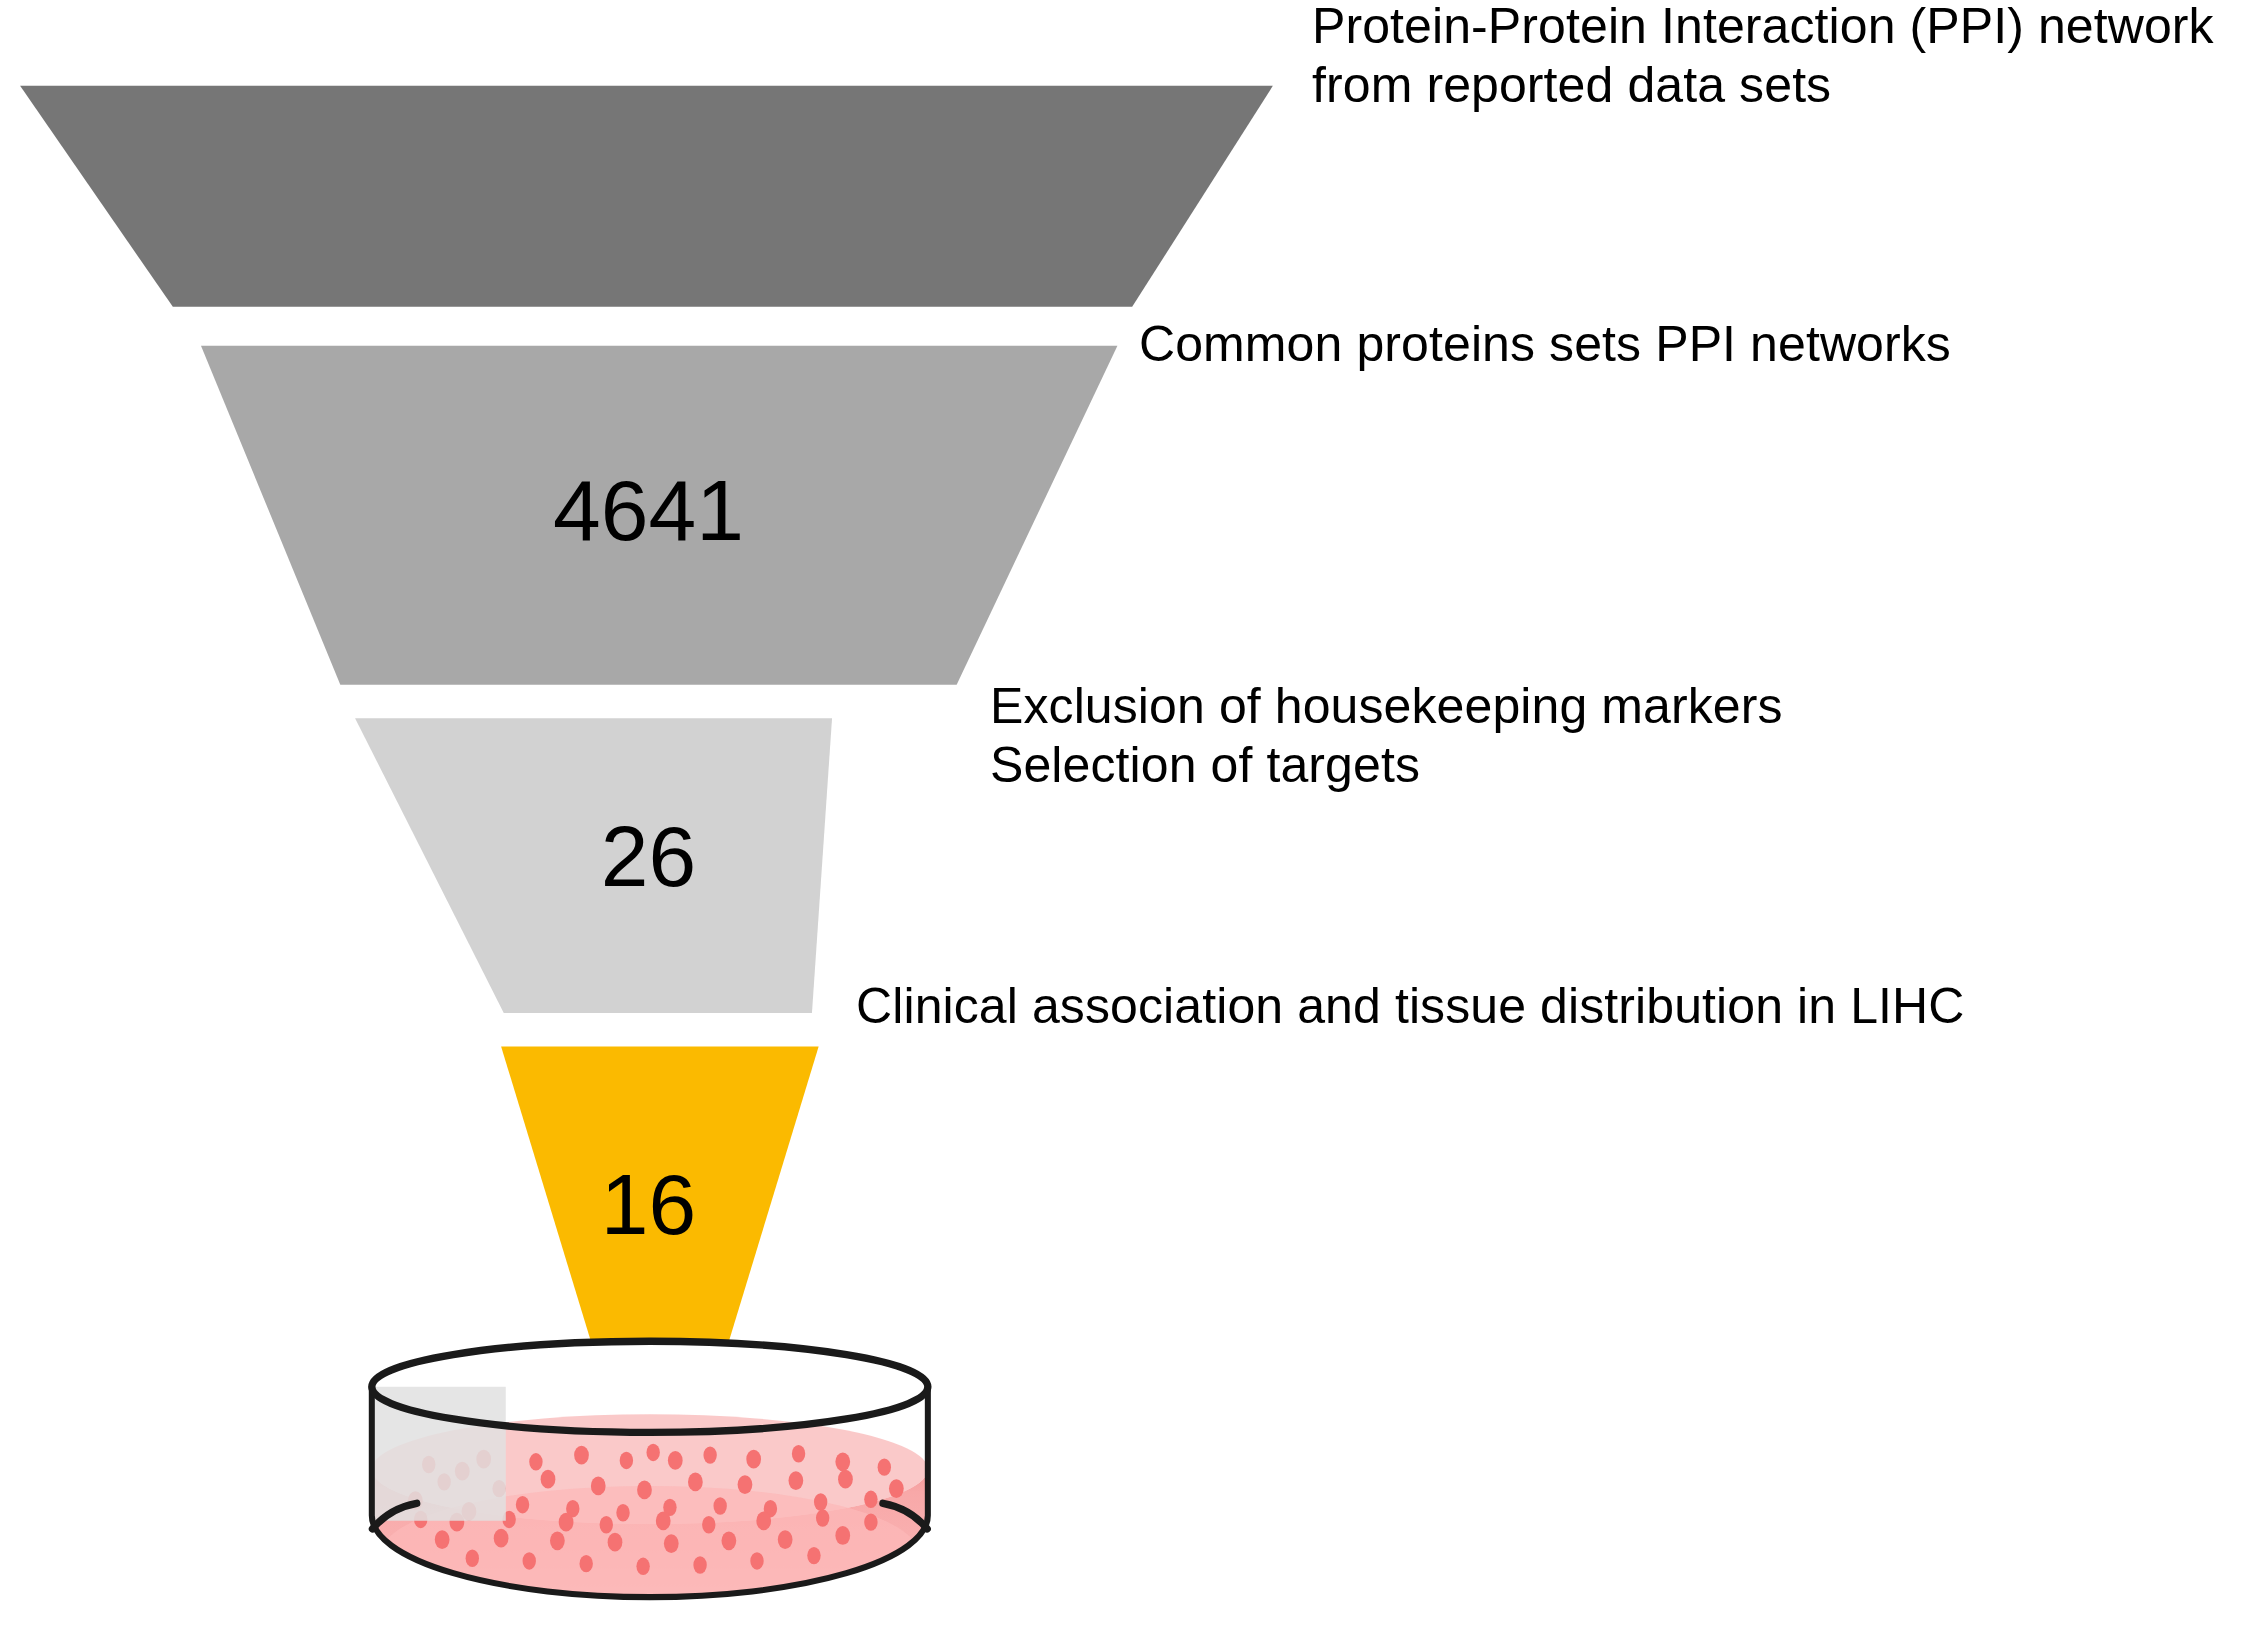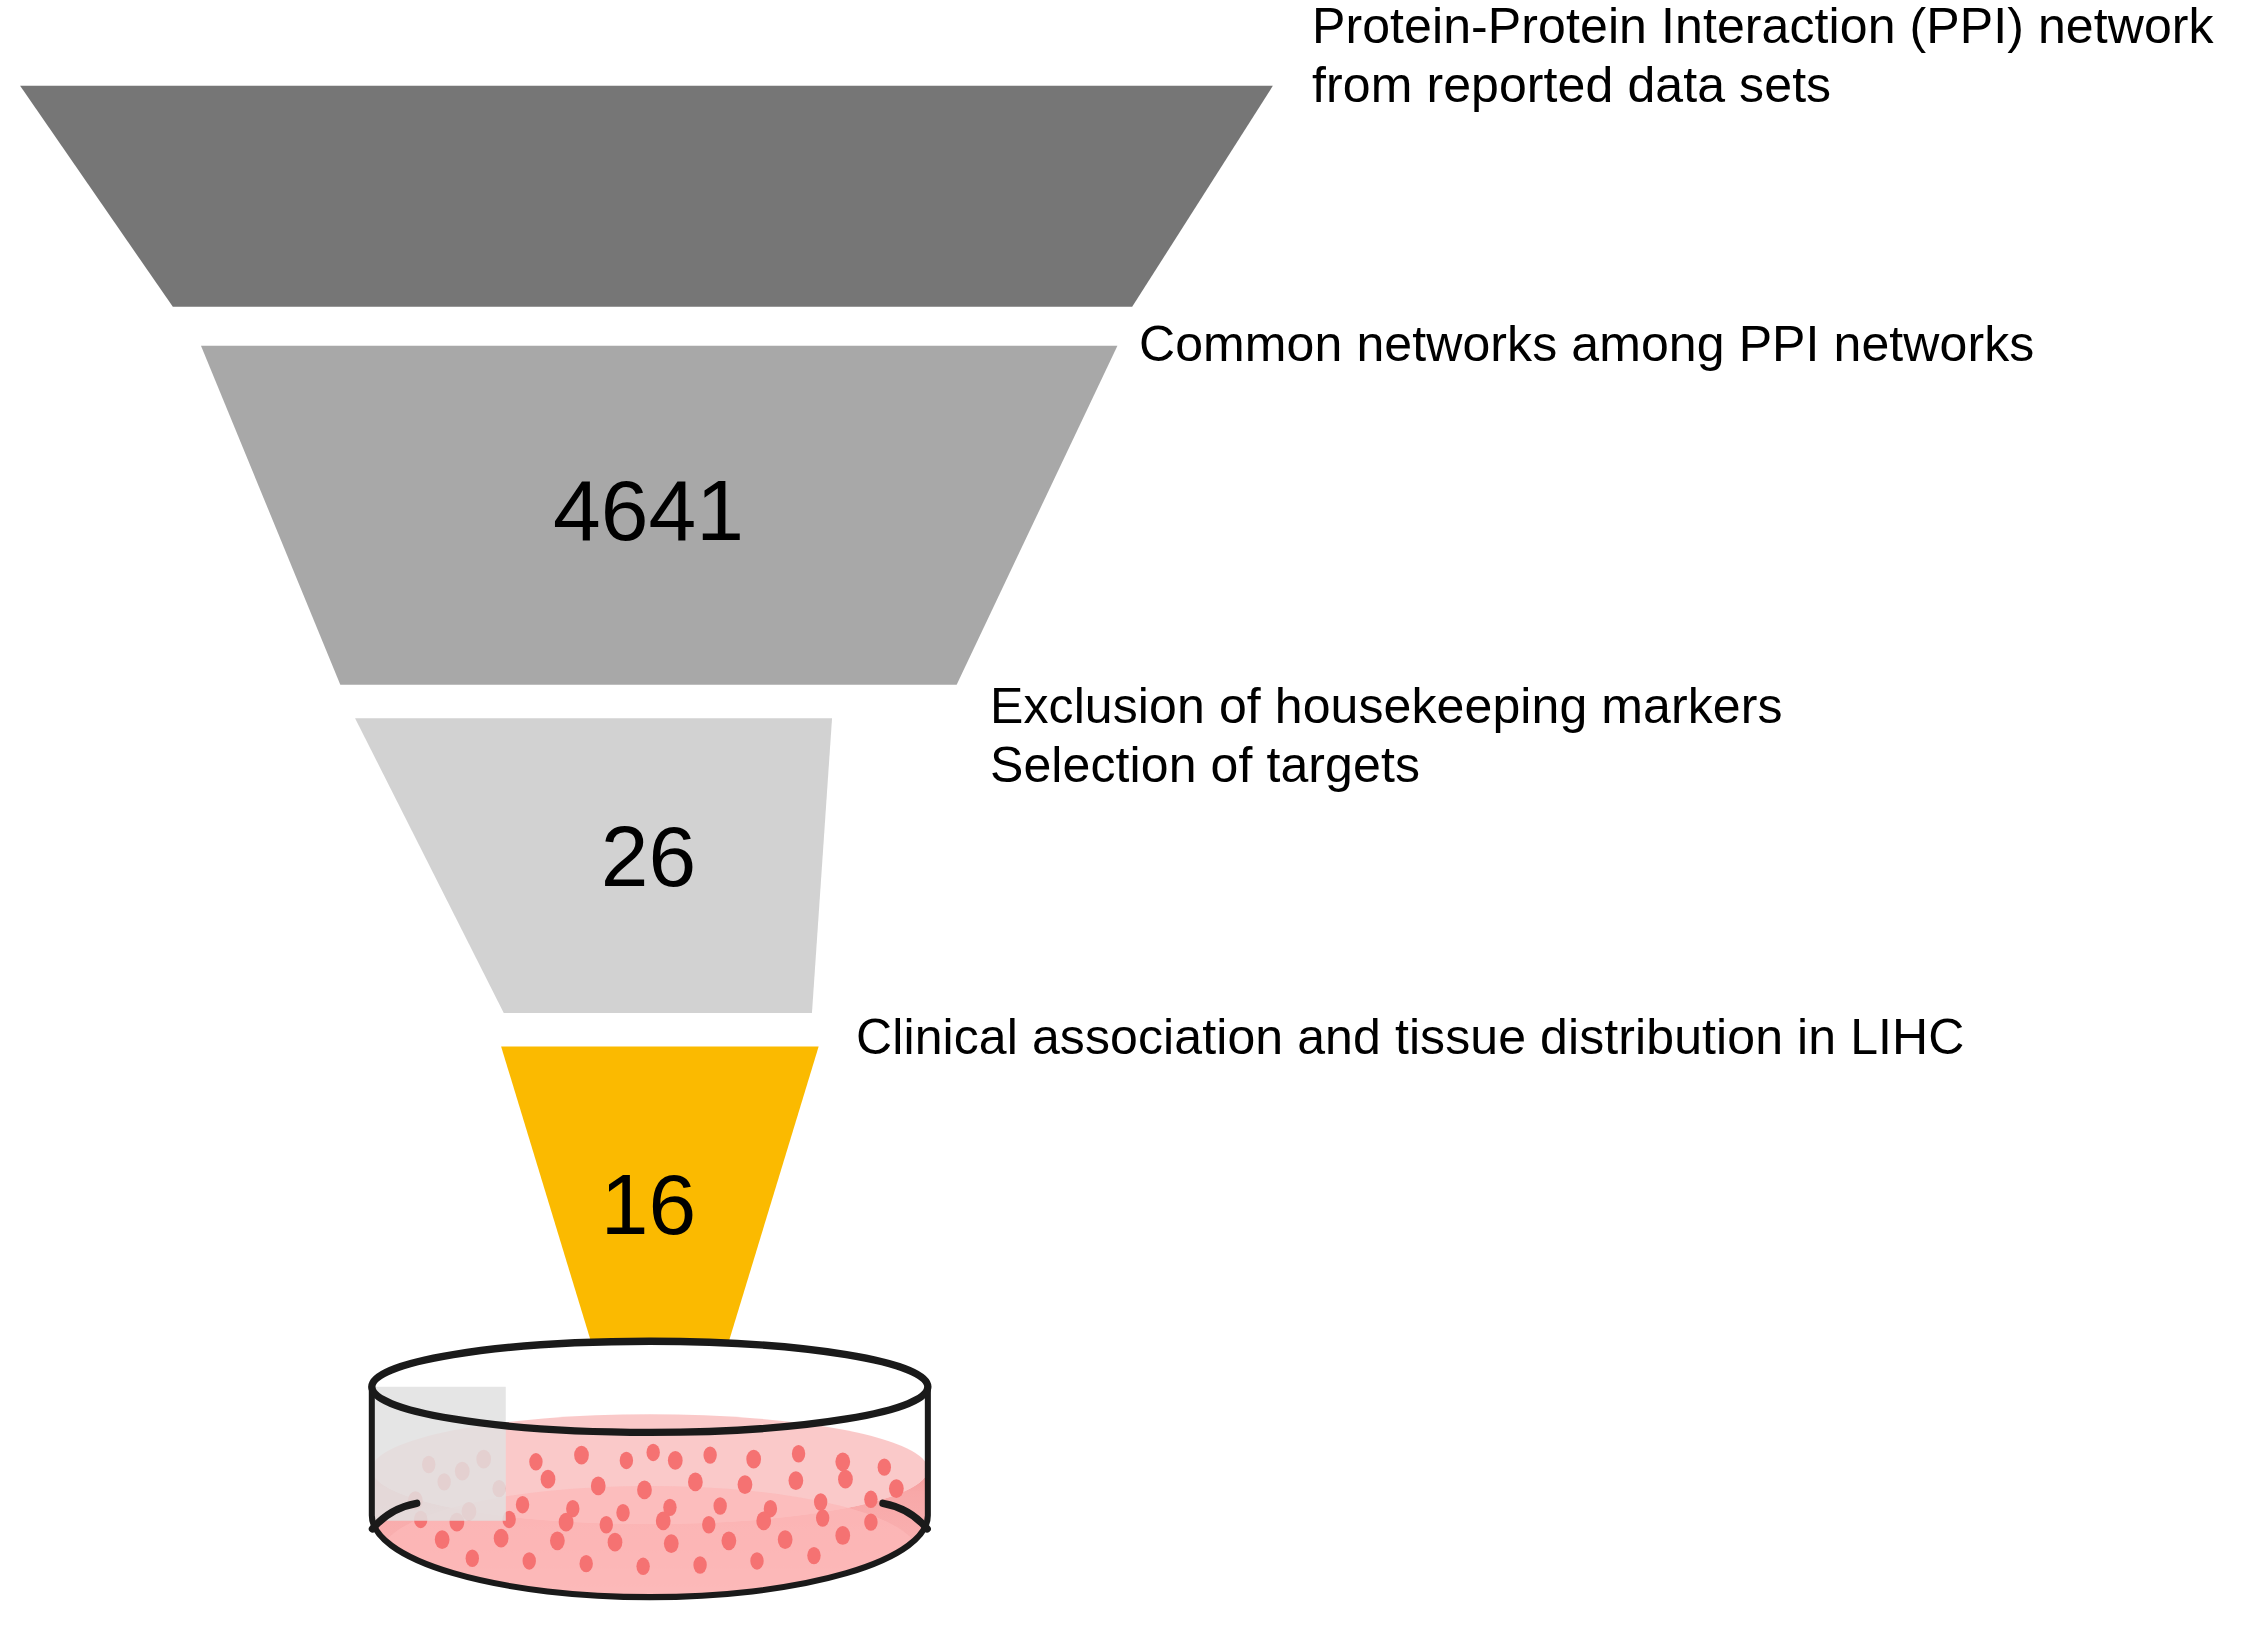--- a/index.html
+++ b/index.html
@@ -37,21 +37,21 @@
   .step-number {
     font-family: "Liberation Sans", sans-serif;
     font-size: 128px;
     fill: #000000;
     text-anchor: middle;
     dominant-baseline: middle;
   }
   #label-1 { left: 1312px; top: -2.7px;   width: 965px; }
   #label-2 { left: 1139px; top: 315px;  width: 1112px; }
   #label-3 { left: 990px; top: 631px;  width: 1260px; margin-top: 46px; }
-  #label-4 { left: 856px; top: 977px; width: 1400px; margin-top: 31px; }
+  #label-4 { left: 856px; top: 977px; width: 1400px; }
   #label-5 { left: 977px; top: 1402px; width: 1273px; }
 </style>
 </head>
 <body>
 
 <div id="stage">
 
   <svg id="funnel-svg" viewBox="0 0 3375 2439" xmlns="http://www.w3.org/2000/svg">
 
     <polygon points="30,128 1900,128 1690,458 258,458" fill="#767676"></polygon>
@@ -178,21 +178,21 @@
 
       <path d="M 556,2282 C 576,2258 600,2248 622,2244" fill="none" stroke="#1a1a1a" stroke-width="11" stroke-linecap="round"></path>
       <path d="M 1384,2282 C 1364,2258 1340,2248 1318,2244" fill="none" stroke="#1a1a1a" stroke-width="11" stroke-linecap="round"></path>
     </g>
 
   </svg>
 
   <div class="label" id="label-1">Protein-Protein Interaction (PPI) network
 from reported data sets</div>
 
-  <div class="label" id="label-2">Common networks among PPI networks</div>
+  <div class="label" id="label-2">Common proteins sets PPI networks</div>
 
   <div class="label" id="label-3">Exclusion of housekeeping markers
 Selection of targets</div>
 
   <div class="label" id="label-4">Clinical association and tissue distribution in LIHC</div>
 
 
 </div>
 
 

